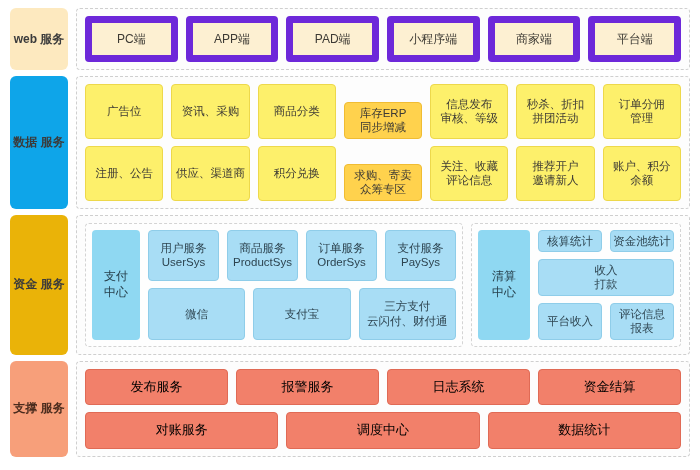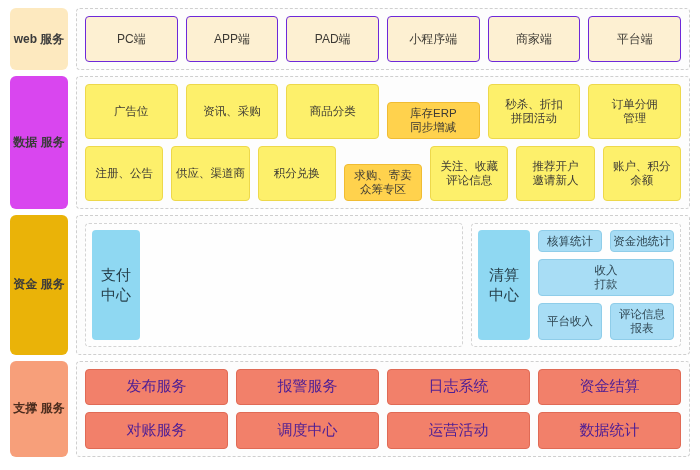--- a/index.html
+++ b/index.html
@@ -71,25 +71,25 @@
     color: #3d3a34;
     line-height: 1.25;
     padding: 3px 2px;
     box-sizing: border-box;
     white-space: pre-line;
   }
 
   
   .band-web { flex: 0 0 62px; }
   .band-web .band-label { background: #fde9bf; }
-  .band-web .cell { background: #fdf0d2; border: 1px solid #6d28d9; font-size: 12px; }
+  .band-web .cell { background: #fdf0d2; border: 7px solid #6d28d9; font-size: 12px; }
 
   
   .band-data { flex: 0 0 100px; }
-  .band-data .band-label { background: #d946ef; }
+  .band-data .band-label { background: #0ea5e9; }
   .band-data .cell { background: #fdf06b; border: 1px solid #edd84b; }
   .cell-highlight { background: #ffd24d !important; border: 1px solid #f0bc33 !important; margin-top: 18px; }
 
   
   .band-fund { flex: 0 0 140px; }
   .band-fund .band-label { background: #eab308; }
   .band-fund .band-body {
     flex-direction: row;
     gap: 8px;
     padding: 7px 8px;
@@ -115,42 +115,42 @@
     background: #fefefe;
   }
   .center-box {
     flex: 0 0 48px;
     background: #8fd8f2;
     border-radius: 4px;
     display: flex;
     align-items: center;
     justify-content: center;
     text-align: center;
-    font-size: 15px;
+    font-size: 12px;
     color: #27414d;
     line-height: 1.3;
     white-space: pre-line;
   }
   .center-box-wide { flex: 0 0 52px; }
   .grid-2x2, .grid-fund {
     flex: 1 1 auto;
     display: flex;
     flex-direction: column;
     gap: 7px;
   }
   .blue {
     background: #a8ddf5;
     border: 1px solid #8fcde9;
     color: #2d4450;
   }
 
   
   .band-support { flex: 0 0 96px; }
   .band-support .band-label { background: #f79f7a; color: #4a2b1d; }
-  .band-support .cell { background: #f2806a; border: 1px solid #e06a55; color: #4c1d95; font-size: 15px; }
+  .band-support .cell { background: #f2806a; border: 1px solid #e06a55; color: #000000; font-size: 13px; }
 </style>
 </head>
 <body>
 
 <div class="canvas">
 
   <section class="band band-web">
     <div class="band-label">web
 服务</div>
     <div class="band-body">
@@ -168,20 +168,22 @@
   <section class="band band-data">
     <div class="band-label">数据
 服务</div>
     <div class="band-body">
       <div class="row">
         <div class="cell">广告位</div>
         <div class="cell">资讯、采购</div>
         <div class="cell">商品分类</div>
         <div class="cell cell-highlight">库存ERP
 同步增减</div>
+        <div class="cell">信息发布
+审核、等级</div>
         <div class="cell">秒杀、折扣
 拼团活动</div>
         <div class="cell">订单分佣
 管理</div>
       </div>
       <div class="row">
         <div class="cell">注册、公告</div>
         <div class="cell">供应、渠道商</div>
         <div class="cell">积分兑换</div>
         <div class="cell cell-highlight">求购、寄卖
@@ -197,20 +199,38 @@
   </section>
 
   <section class="band band-fund">
     <div class="band-label">资金
 服务</div>
     <div class="band-body">
 
       <div class="fund-left">
         <div class="center-box">支付
 中心</div>
+        <div class="grid-2x2">
+          <div class="row">
+            <div class="cell blue">用户服务
+UserSys</div>
+            <div class="cell blue">商品服务
+ProductSys</div>
+            <div class="cell blue">订单服务
+OrderSys</div>
+            <div class="cell blue">支付服务
+PaySys</div>
+          </div>
+          <div class="row">
+            <div class="cell blue">微信</div>
+            <div class="cell blue">支付宝</div>
+            <div class="cell blue">三方支付
+云闪付、财付通</div>
+          </div>
+        </div>
       </div>
 
       <div class="fund-right">
         <div class="center-box center-box-wide">清算
 中心</div>
         <div class="grid-fund">
           <div class="row">
             <div class="cell blue">核算统计</div>
             <div class="cell blue">资金池统计</div>
           </div>
@@ -235,19 +255,18 @@
     <div class="band-body">
       <div class="row">
         <div class="cell">发布服务</div>
         <div class="cell">报警服务</div>
         <div class="cell">日志系统</div>
         <div class="cell">资金结算</div>
       </div>
       <div class="row">
         <div class="cell">对账服务</div>
         <div class="cell">调度中心</div>
-        <div class="cell">运营活动</div>
         <div class="cell">数据统计</div>
       </div>
     </div>
   </section>
 
 </div>
 
 </body></html>

